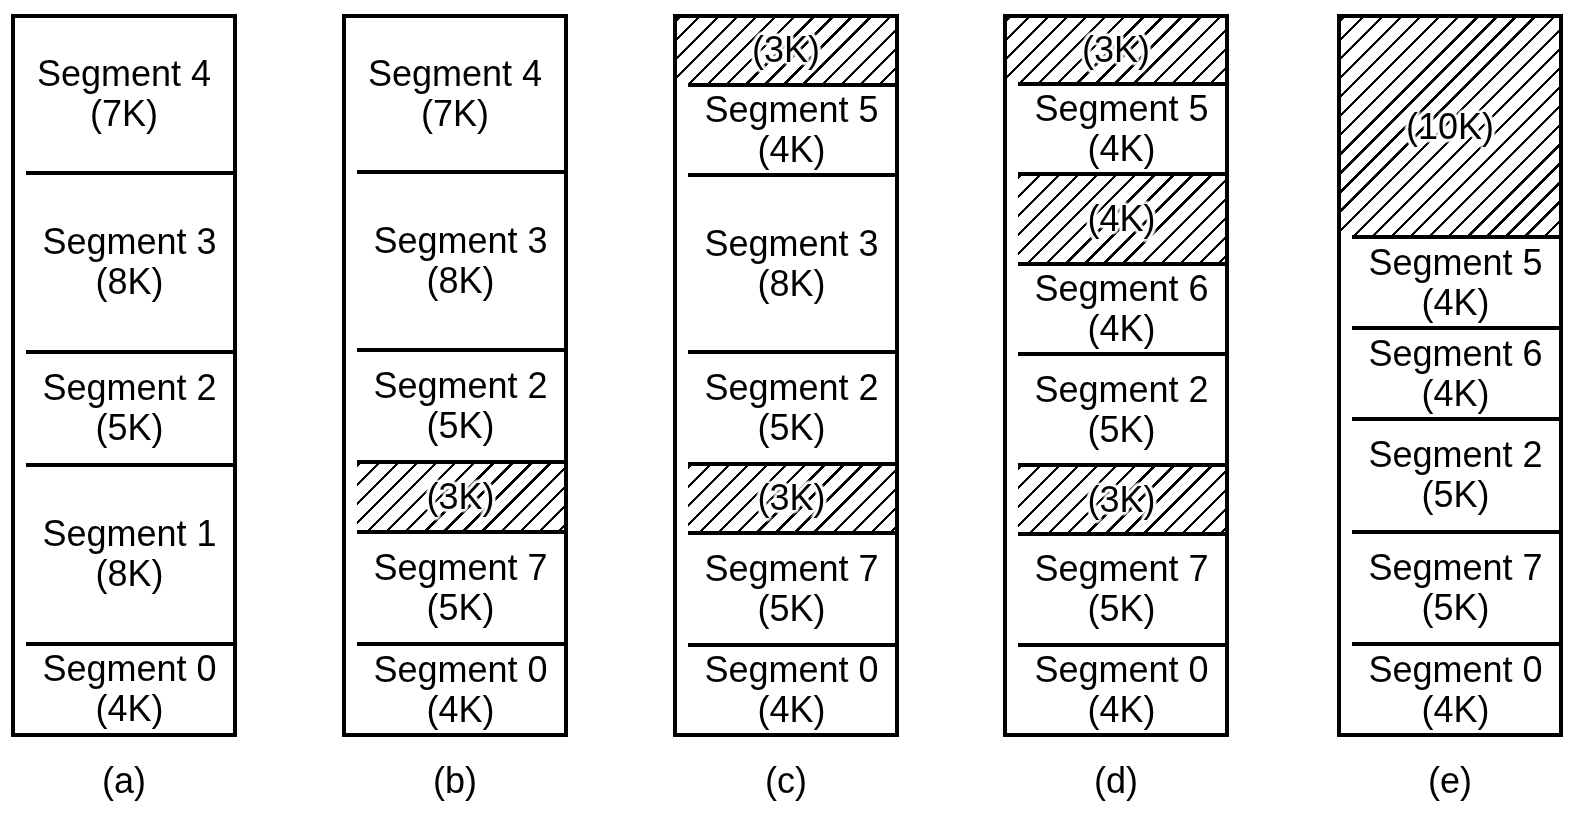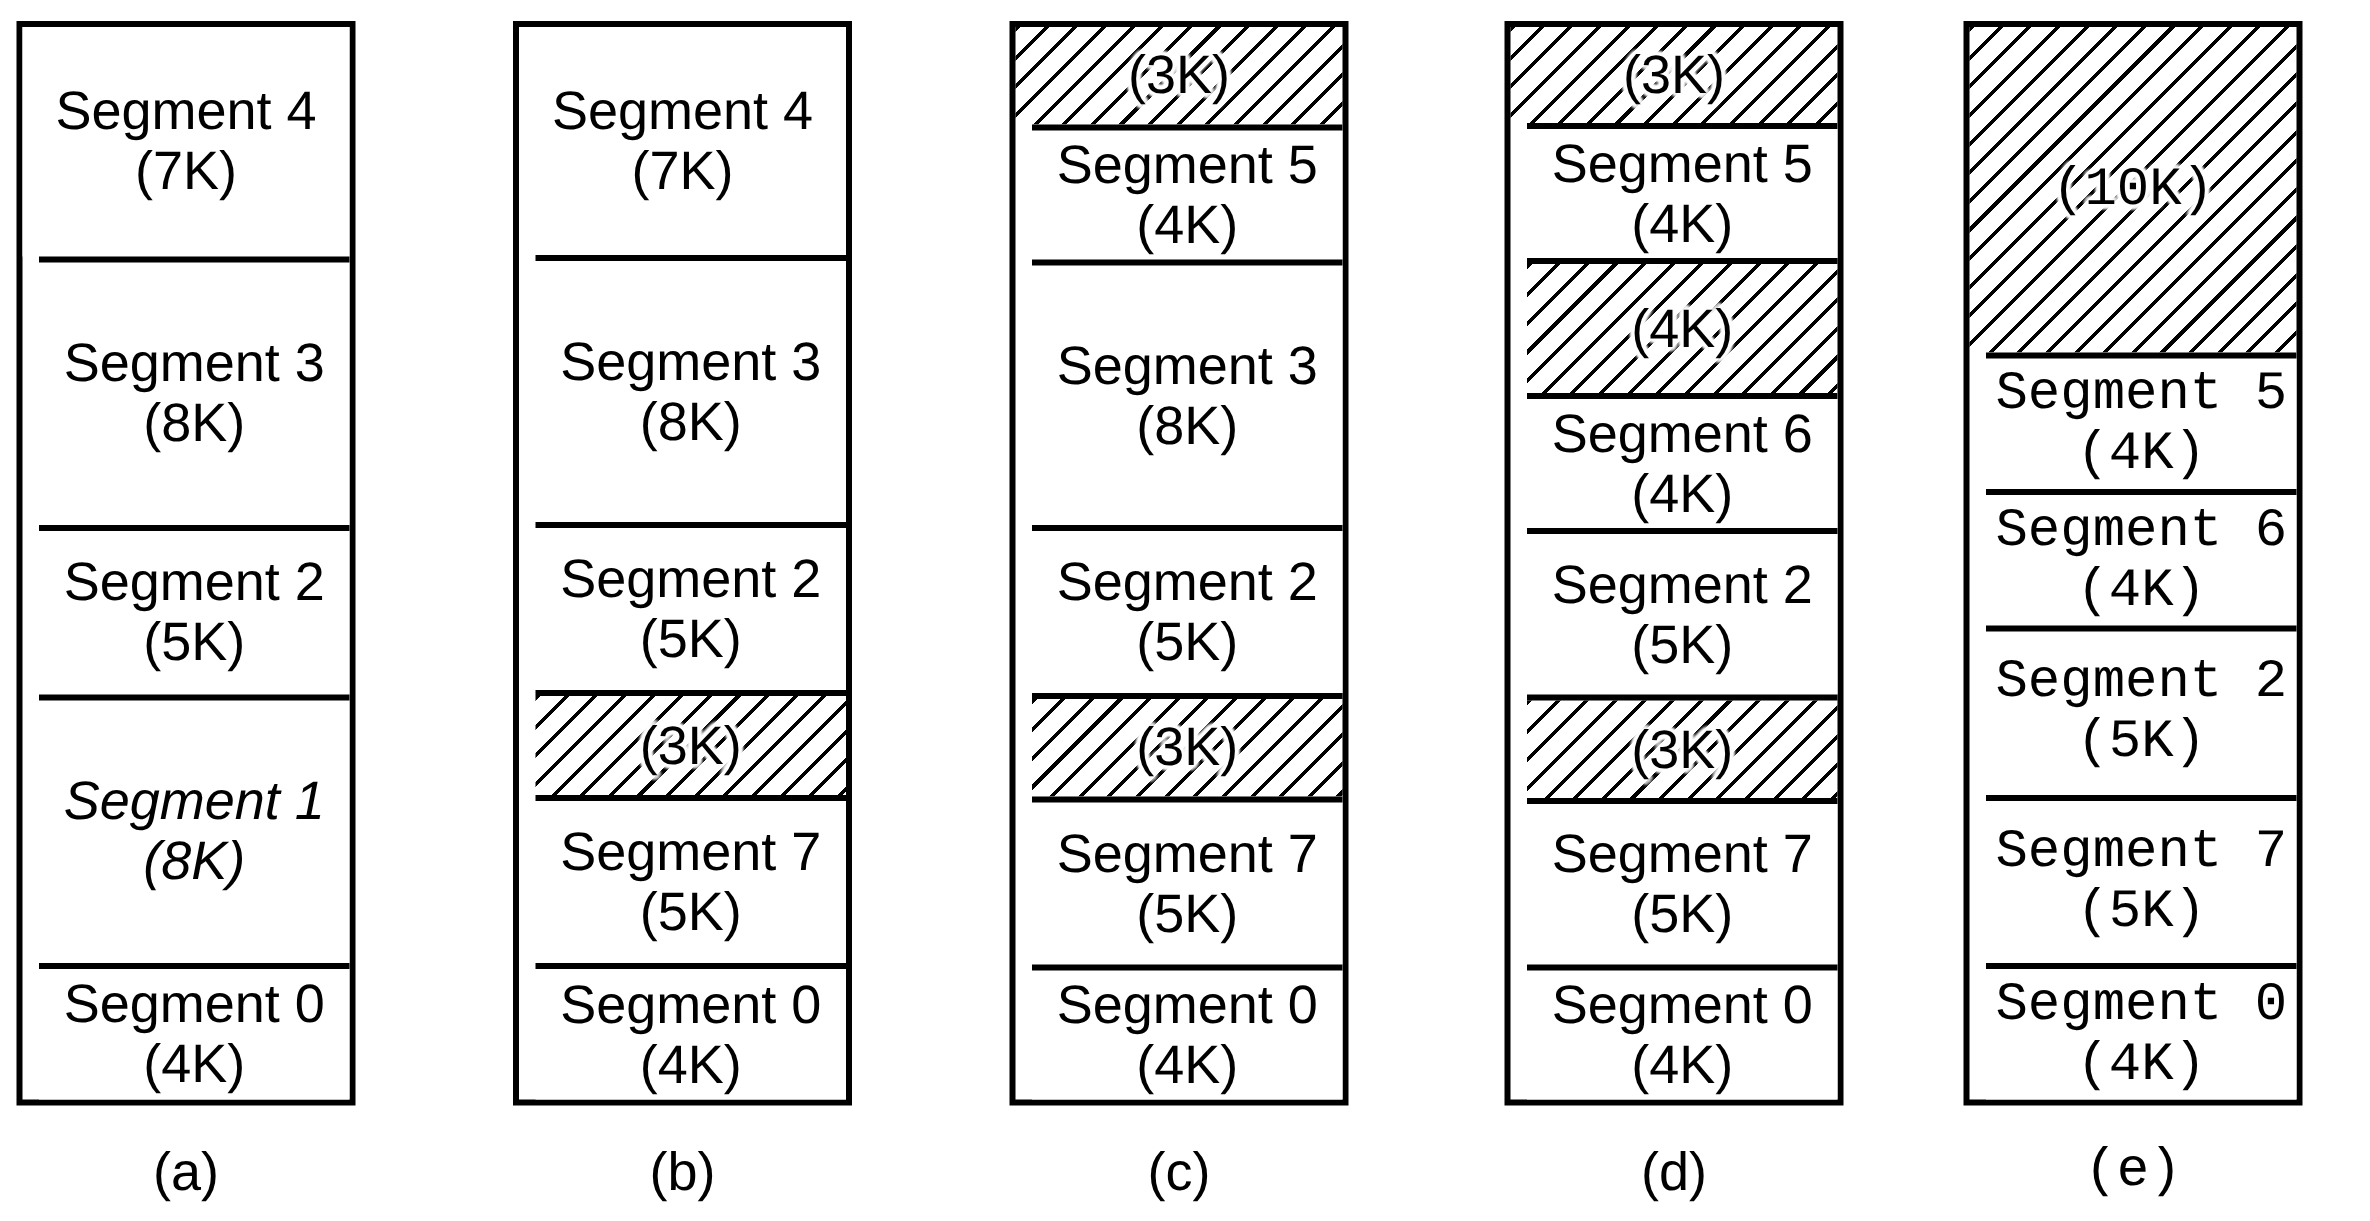--- a/index.html
+++ b/index.html
@@ -6,21 +6,21 @@
   body {
     width:1580px; height:814px; background:#ffffff; position:relative;
     font-family:"Liberation Sans", sans-serif; color:#000;
     -webkit-font-smoothing:antialiased;
   }
   .unit { position:absolute; top:14px; width:226px; }
   .unit-a { left:11px; }
   .unit-b { left:342px; }
   .unit-c { left:673px; }
   .unit-d { left:1003px; }
-  .unit-e { left:1309px;font-family:Liberation Mono, monospace; }
+  .unit-e { left:1337px; }
   .membox {
     box-sizing:border-box; height:723px; width:226px;
     border:4px solid #000; background:#fff;
     display:flex; flex-direction:column;
   }
   .block {
     flex-grow:1; flex-shrink:0; flex-basis:0;
     display:flex; flex-direction:column; justify-content:center; align-items:center;
     text-align:center; font-size:36px; line-height:40px; overflow:hidden;
     background:#fff;
@@ -53,21 +53,21 @@
         <span>(7K)</span>
       </div>
       <div class="block" style="flex-grow: 8;">
         <span>Segment 3</span>
         <span>(8K)</span>
       </div>
       <div class="block" style="flex-grow: 5;">
         <span>Segment 2</span>
         <span>(5K)</span>
       </div>
-      <div class="block" style="flex-grow: 8; font-style: italic;">
+      <div class="block" style="flex-grow: 8;">
         <span>Segment 1</span>
         <span>(8K)</span>
       </div>
       <div class="block" style="flex-grow: 4;">
         <span>Segment 0</span>
         <span>(4K)</span>
       </div>
     </div>
     <div class="caption">(a)</div>
   </div>

